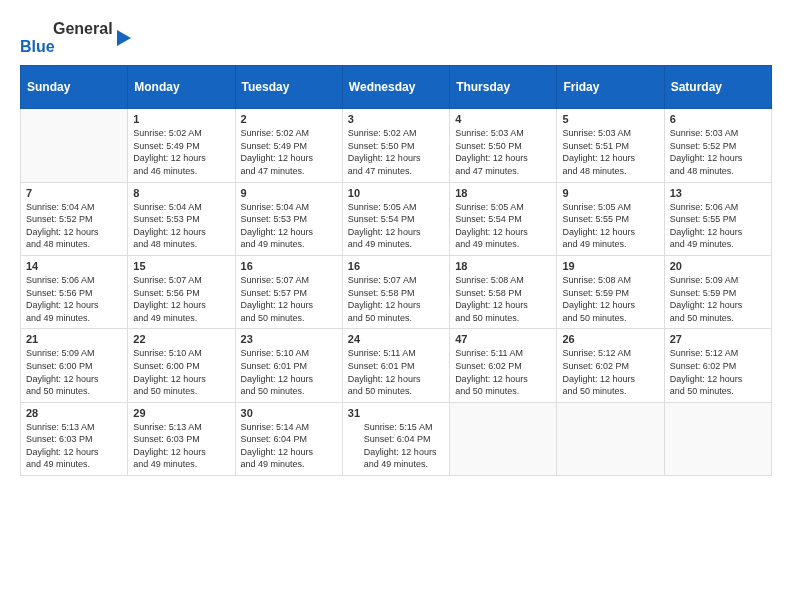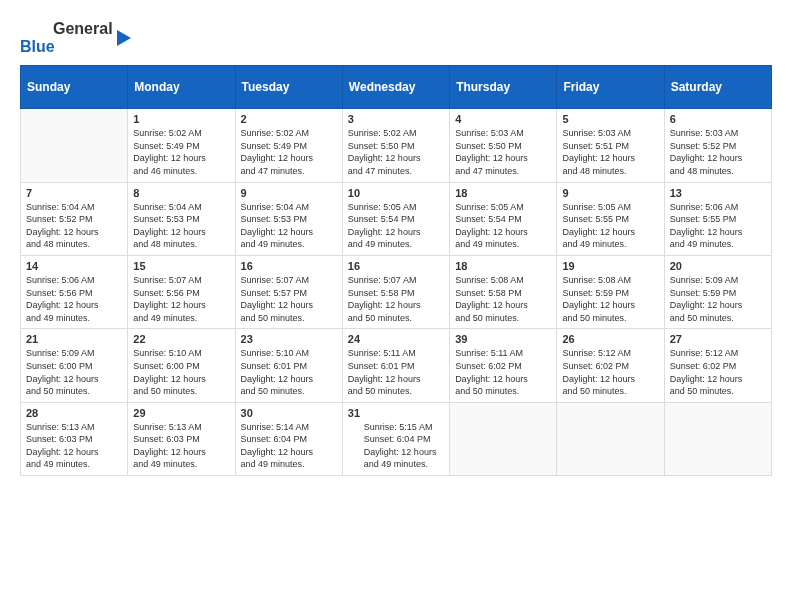--- a/index.html
+++ b/index.html
@@ -273,21 +273,21 @@
 and 50 minutes.</div>
         </td>
         <td>
           <span class="day-number">24</span>
           <div class="day-info" style="white-space: pre-line;">Sunrise: 5:11 AM
 Sunset: 6:01 PM
 Daylight: 12 hours
 and 50 minutes.</div>
         </td>
         <td>
-          <span class="day-number">39</span>
+          <span class="day-number">47</span>
           <div class="day-info" style="white-space: pre-line;">Sunrise: 5:11 AM
 Sunset: 6:02 PM
 Daylight: 12 hours
 and 50 minutes.</div>
         </td>
         <td>
           <span class="day-number">26</span>
           <div class="day-info" style="white-space: pre-line;">Sunrise: 5:12 AM
 Sunset: 6:02 PM
 Daylight: 12 hours

